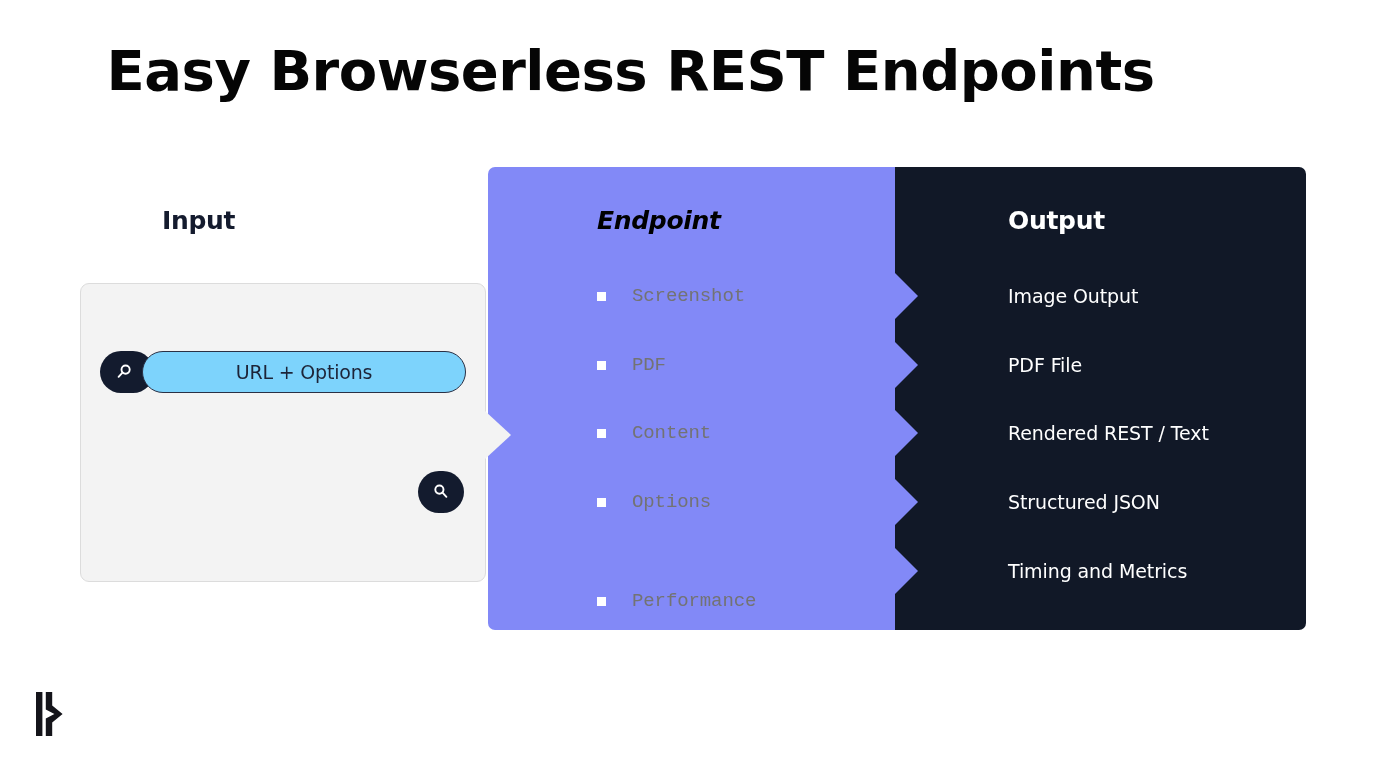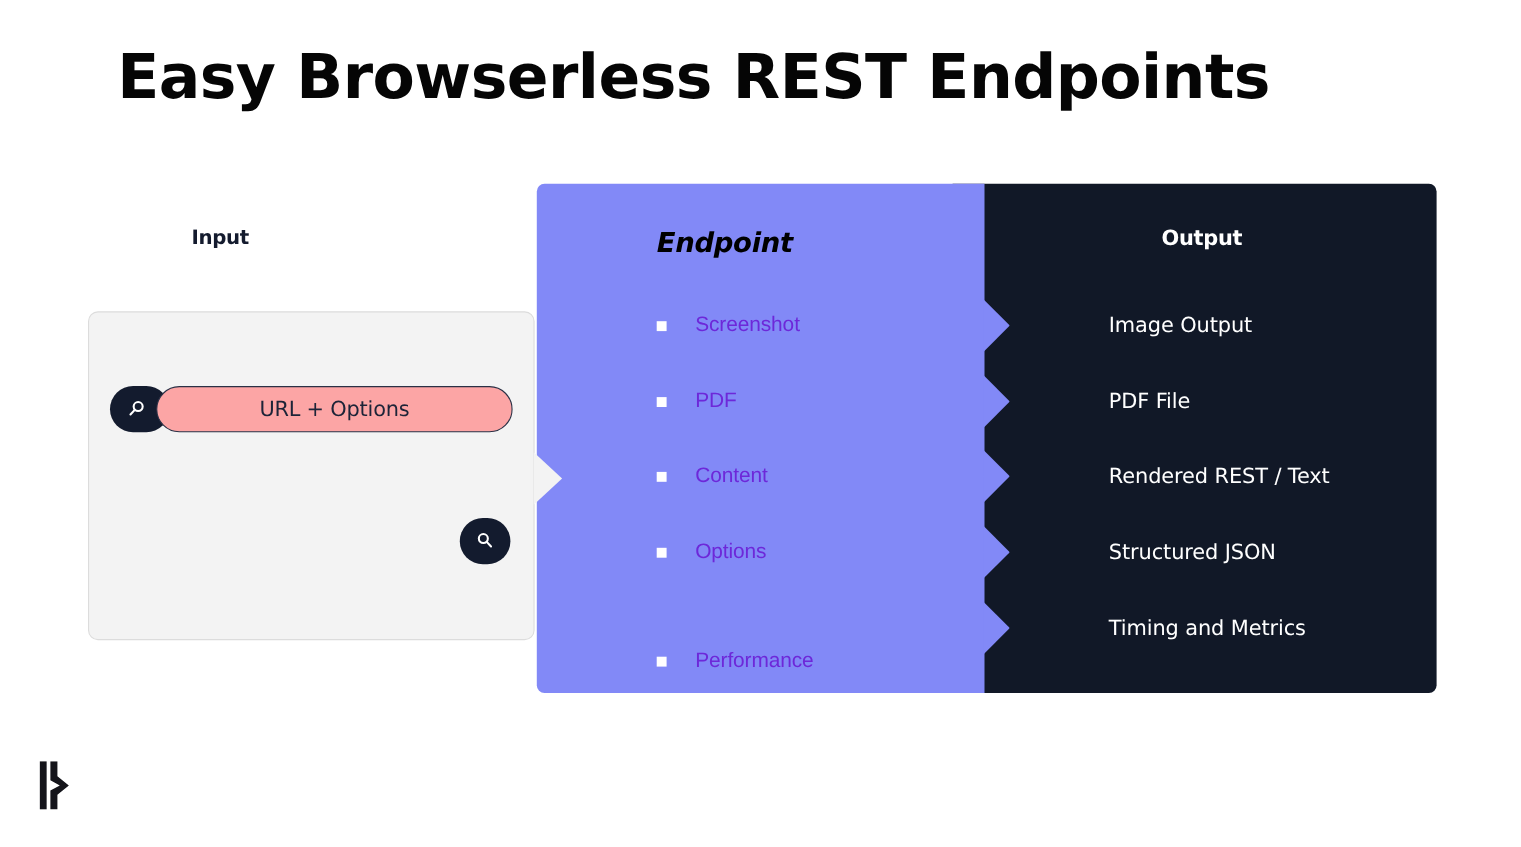--- a/index.html
+++ b/index.html
@@ -30,24 +30,23 @@
     white-space: nowrap;
   }
 
   
   #input-heading {
     position: absolute;
     left: 162px;
     top: 206px;
     font-family: "DejaVu Sans", sans-serif;
     font-weight: 700;
-    font-size: 18px;
+    font-size: 25px;
     color: #141b2e;
     letter-spacing: -0.3px;
-    margin-left: 12px;
   }
 
   #input-card {
     position: absolute;
     left: 80px;
     top: 283px;
     width: 406px;
     height: 299px;
     background: #f3f3f3;
     border: 1px solid #dcdcdc;
@@ -80,21 +79,21 @@
     background: #131b2e;
     border-radius: 21px;
     display: flex;
     align-items: center;
     box-sizing: border-box;
   }
   .pill-white {
     position: absolute;
     top: 0;
     height: 42px;
-    background: #fca5a5;
+    background: #7dd3fc;
     border: 1px solid #2a3045;
     border-radius: 21px;
     display: flex;
     align-items: center;
     justify-content: center;
     box-sizing: border-box;
     font-family: "DejaVu Sans", sans-serif;
     font-size: 19px;
     color: #1d2438;
     letter-spacing: -0.2px;
@@ -155,23 +154,23 @@
     z-index: 4;
   }
   .bullet-square {
     width: 9px;
     height: 9px;
     background: #ffffff;
     flex: 0 0 auto;
   }
   .endpoint-label {
     margin-left: 26px;
-    font-family: Liberation Sans, sans-serif;
+    font-family: Liberation Mono, monospace;
     font-size: 19px;
-    color: #6d28d9;
+    color: #737373;
     letter-spacing: -0.1px;
     white-space: nowrap;
   }
 
   
   #output-panel {
     position: absolute;
     left: 866px;
     top: 167px;
     width: 440px;
@@ -179,25 +178,24 @@
     background: #111827;
     border-radius: 0 7px 7px 0;
     z-index: 2;
   }
   #output-heading {
     position: absolute;
     left: 1008px;
     top: 206px;
     font-family: "DejaVu Sans", sans-serif;
     font-weight: 700;
-    font-size: 19px;
+    font-size: 25px;
     color: #ffffff;
     letter-spacing: -0.3px;
     z-index: 4;
-    margin-left: 48px;
   }
   .output-item {
     position: absolute;
     left: 1008px;
     height: 26px;
     display: flex;
     align-items: center;
     font-family: "DejaVu Sans", sans-serif;
     font-size: 19px;
     color: #ffffff;

